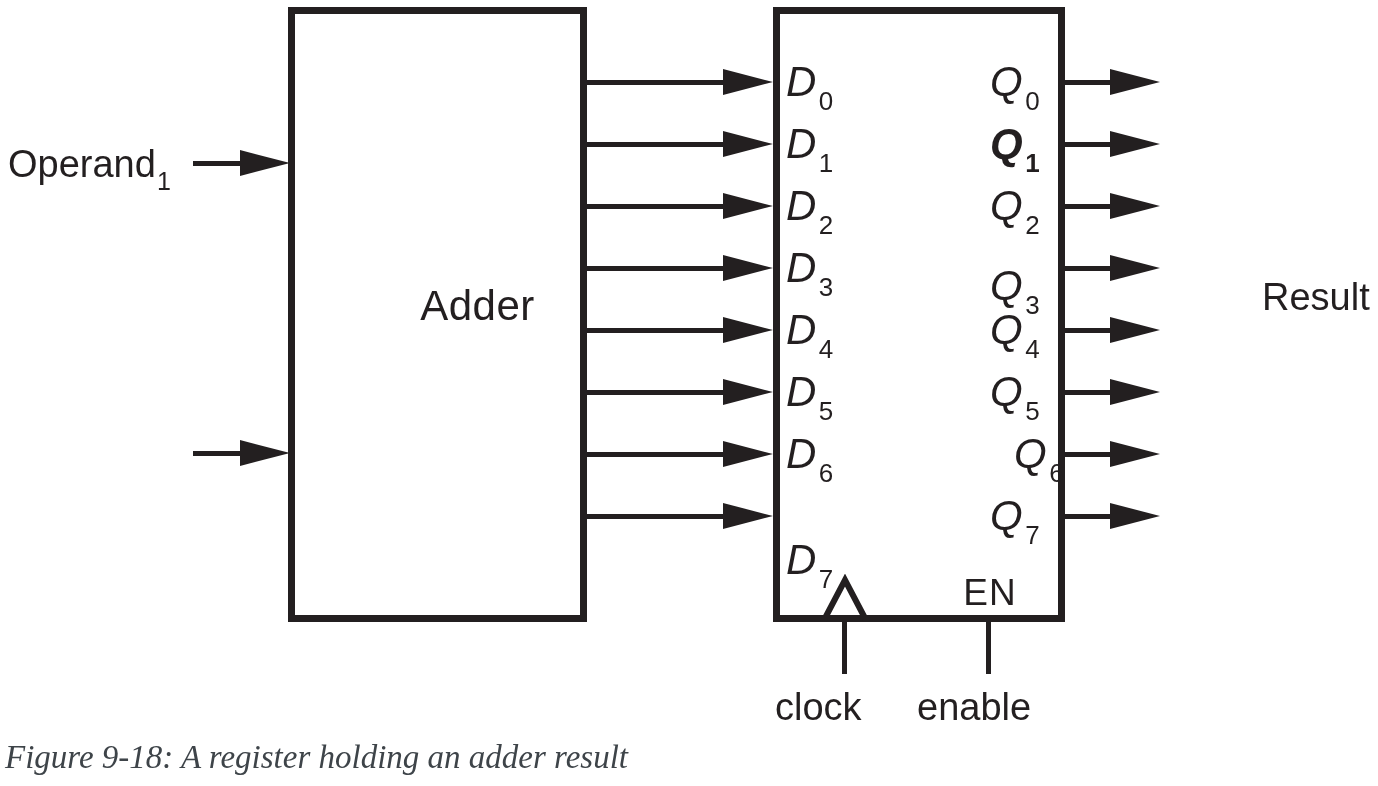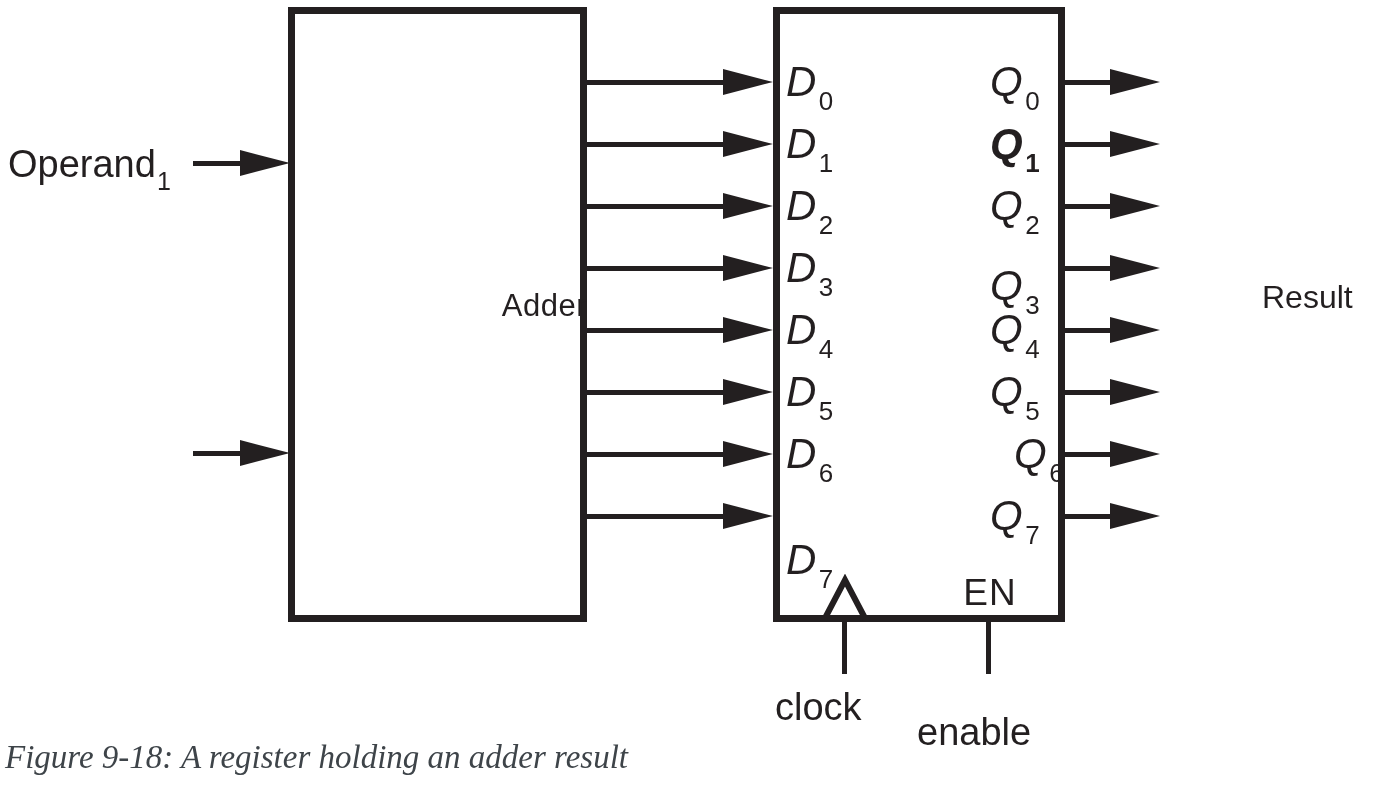--- a/index.html
+++ b/index.html
@@ -61,28 +61,29 @@
     white-space: nowrap;
   }
   .operand-label .sub {
     font-size: 25px;
     position: relative;
     top: 13px;
     left: 1px;
   }
   .block-title {
     position: absolute;
-    font-size: 31px;
+    font-size: 42px;
     line-height: 50px;
-    text-align: right;
+    text-align: center;
     letter-spacing: 0.5px;
+    padding-left: 40px;
   }
   .side-label {
     position: absolute;
-    font-size: 32px;
+    font-size: 38px;
     line-height: 44px;
     white-space: nowrap;
   }
   .pin-name {
     position: absolute;
     font-size: 37px;
     line-height: 42px;
     text-align: center;
     letter-spacing: 1px;
   }
@@ -223,17 +224,17 @@
   <div class="pin-name" style="left:950px; top:572px; width:80px;">EN</div>
 
   <svg class="clock-tri" viewBox="0 0 54 48" xmlns="http://www.w3.org/2000/svg">
     <polyline points="5,48 27,6 49,48" fill="none" stroke="#231f20" stroke-width="6"></polyline>
   </svg>
 
   <div class="vwire" style="left:842px; top:622px; height:52px;"></div>
   <div class="bottom-label" style="left:775px; top:685px; width:140px;">clock</div>
 
   <div class="vwire" style="left:986px; top:622px; height:52px;"></div>
-  <div class="bottom-label" style="left:917px; top:685px; width:150px;margin-top:25px;">enable</div>
+  <div class="bottom-label" style="left:917px; top:685px; width:150px;">enable</div>
 
   <div class="caption">Figure 9-18: A register holding an adder result</div>
 
 </div>
 
 </body></html>

